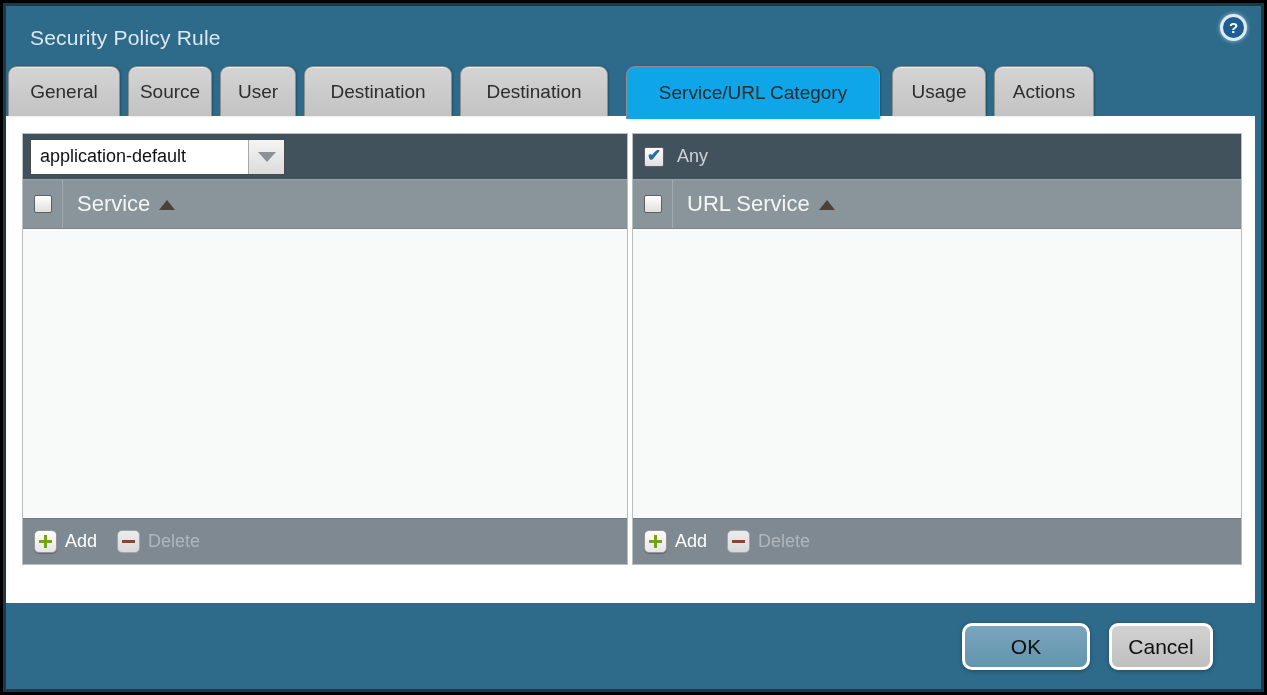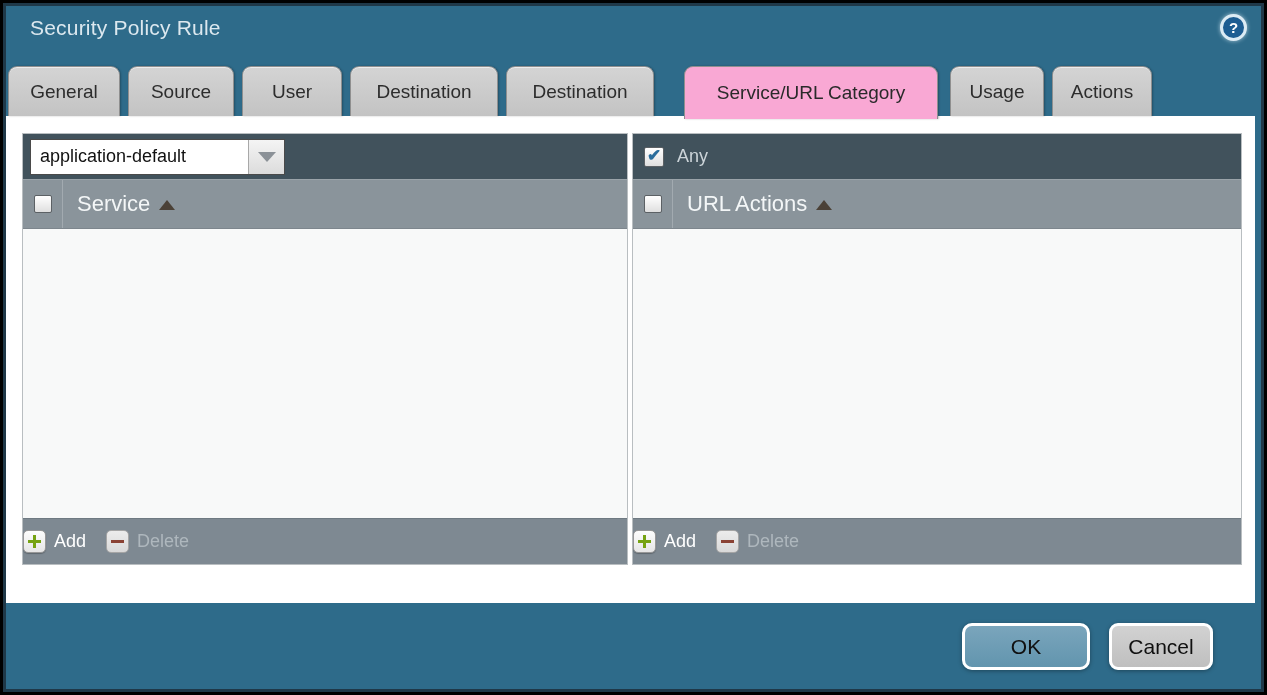--- a/index.html
+++ b/index.html
@@ -10,21 +10,21 @@
     position:relative; width:1267px; height:695px;
     background:#000; overflow:hidden;
   }
   .dialog {
     position:absolute; left:3px; top:3px; right:3px; bottom:3px;
     background:#2e6b8a; border:3px solid #1f3848;
   }
 
   
   .title {
-    position:absolute; left:24px; top:10px;
+    position:absolute; left:24px; top:20px;
     font-size:21px; color:#dce8ef; letter-spacing:.2px;
   }
   .help {
     position:absolute; right:14px; top:8px;
     width:27px; height:27px; border-radius:50%;
     background:#1d5d92; border:3px solid #dcebf4;
     box-shadow:0 0 4px rgba(220,235,244,.7);
     color:#fff; font-size:15px; font-weight:bold;
     display:flex; align-items:center; justify-content:center;
     cursor:pointer;
@@ -38,25 +38,25 @@
   .tab {
     height:50px; margin-right:8px;
     display:flex; align-items:center; justify-content:center;
     background:linear-gradient(#d4d4d4,#c3c3c3);
     border:1px solid #8f8f8f; border-bottom:none;
     border-radius:9px 9px 0 0;
     font-size:19px; color:#2d2d2d;
     box-shadow:inset 0 1px 0 rgba(255,255,255,.55), 1px 0 2px rgba(0,0,0,.25);
     cursor:pointer;
   }
-  .tab.w1{width:112px}.tab.w2{width:106px}.tab.w3{width:100px}
+  .tab.w1{width:112px}.tab.w2{width:84px}.tab.w3{width:76px}
   .tab.w4{width:148px}.tab.w5{width:148px}.tab.w6{width:254px}
   .tab.w7{width:100px}.tab.w8{width:94px}
   .tab.active {
-    background:#f9a8d4; height:53px; margin-left:22px; margin-right:12px;
+    background:#0ea5e9; height:53px; margin-left:10px; margin-right:12px;
     box-shadow:1px 0 2px rgba(0,0,0,.25); color:#2a2a2a;
   }
 
   
   .sheet {
     position:absolute; left:0px; top:110px; width:1249px; height:487px;
     background:#fff; z-index:1;
   }
 
   
@@ -112,21 +112,21 @@
   .sort-asc {
     width:0; height:0; margin-left:9px; margin-top:2px;
     border-left:8px solid transparent; border-right:8px solid transparent;
     border-bottom:10px solid #4b4137;
   }
 
   .plist { flex:1 1 auto; background:#f8f9f9; }
 
   .pfooter {
     height:46px; background:#7e8992; flex:0 0 auto;
-    display:flex; align-items:center; padding-left:0;
+    display:flex; align-items:center; padding-left:11px;
     border-top:1px solid #6f7a82;
   }
   .foot-btn { display:flex; align-items:center; cursor:pointer; margin-right:20px; }
   .icon-sq {
     width:23px; height:23px; border-radius:5px;
     background:linear-gradient(#fdfdfd,#e6e6e6);
     border:1px solid #979797; position:relative;
     box-shadow:0 1px 1px rgba(0,0,0,.25);
   }
   .plus::before, .plus::after { content:""; position:absolute; background:#76a312; }
@@ -209,21 +209,21 @@
           <div class="cb" style="margin-left:4px;">
             <span class="mark">✔</span>
           </div>
           <span class="any-label">Any</span>
         </div>
         <div class="colheader">
           <div class="cb-cell">
             <div class="cb"></div>
           </div>
           <div class="col-sort">
-            <span class="col-label">URL Actions</span>
+            <span class="col-label">URL Service</span>
             <div class="sort-asc"></div>
           </div>
         </div>
         <div class="plist"></div>
         <div class="pfooter">
           <div class="foot-btn">
             <div class="icon-sq plus"></div>
             <span class="foot-label">Add</span>
           </div>
           <div class="foot-btn disabled">

